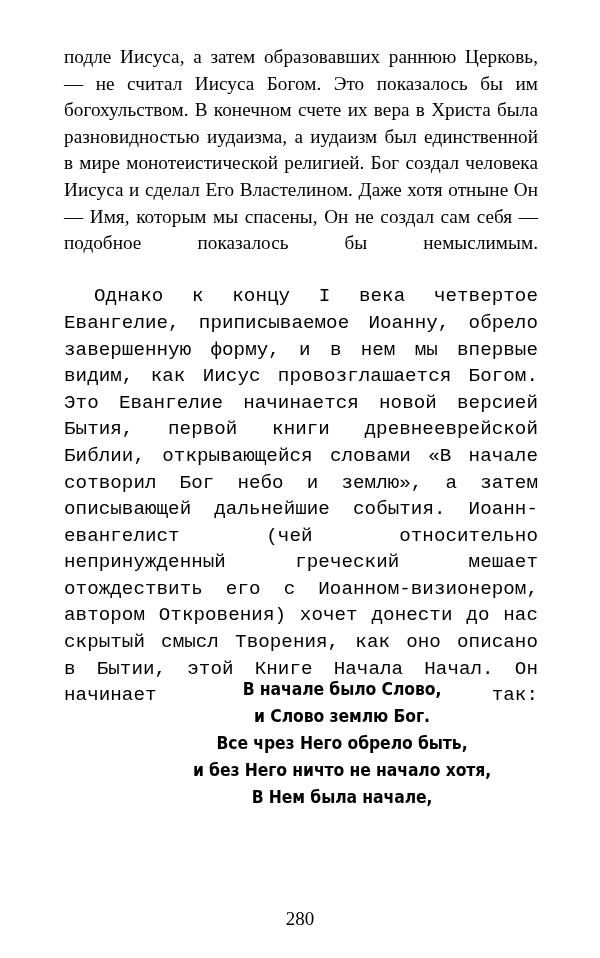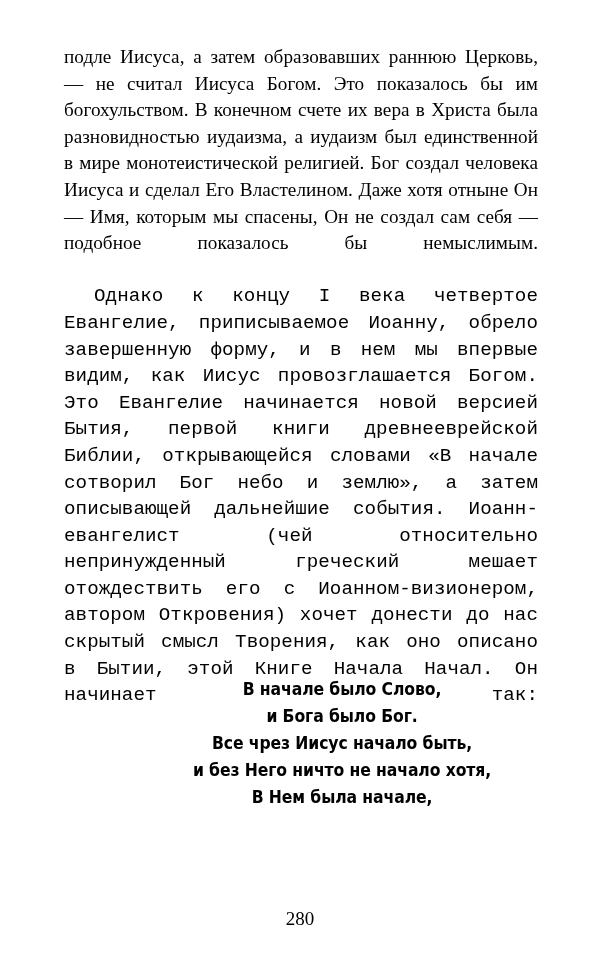--- a/index.html
+++ b/index.html
@@ -91,21 +91,21 @@
 
 <div class="page">
 
   <div class="text-column">
     <p class="body-paragraph">подле Иисуса, а затем образовавших раннюю Церковь, — не считал Иисуса Богом. Это показалось бы им богохульством. В конечном счете их вера в Христа была разновидностью иудаизма, а иудаизм был единственной в мире монотеистической религией. Бог создал человека Иисуса и сделал Его Властелином. Даже хотя отныне Он — Имя, которым мы спасены, Он не создал сам себя — подобное показалось бы немыслимым.</p>
     <p class="body-paragraph">Однако к концу I века четвертое Евангелие, приписываемое Иоанну, обрело завершенную форму, и в нем мы впервые видим, как Иисус провозглашается Богом. Это Евангелие начинается новой версией Бытия, первой книги древнееврейской Библии, открывающейся словами «В начале сотворил Бог небо и землю», а затем описывающей дальнейшие события. Иоанн-евангелист (чей относительно непринужденный греческий мешает отождествить его с Иоанном-визионером, автором Откровения) хочет донести до нас скрытый смысл Творения, как оно описано в Бытии, этой Книге Начала Начал. Он начинает так:</p>
   </div>
 
   <div class="verse-block">
     <p class="verse-line">В начале было Слово,</p>
-    <p class="verse-line">и Бога было Бог.</p>
-    <p class="verse-line">Все чрез Иисус начало быть,</p>
+    <p class="verse-line">и Слово землю Бог.</p>
+    <p class="verse-line">Все чрез Него обрело быть,</p>
     <p class="verse-line">и без Него ничто не начало хотя,</p>
     <p class="verse-line">В Нем была начале,</p>
   </div>
 
   <div class="page-folio">280</div>
 
 </div>
 
 </body></html>

